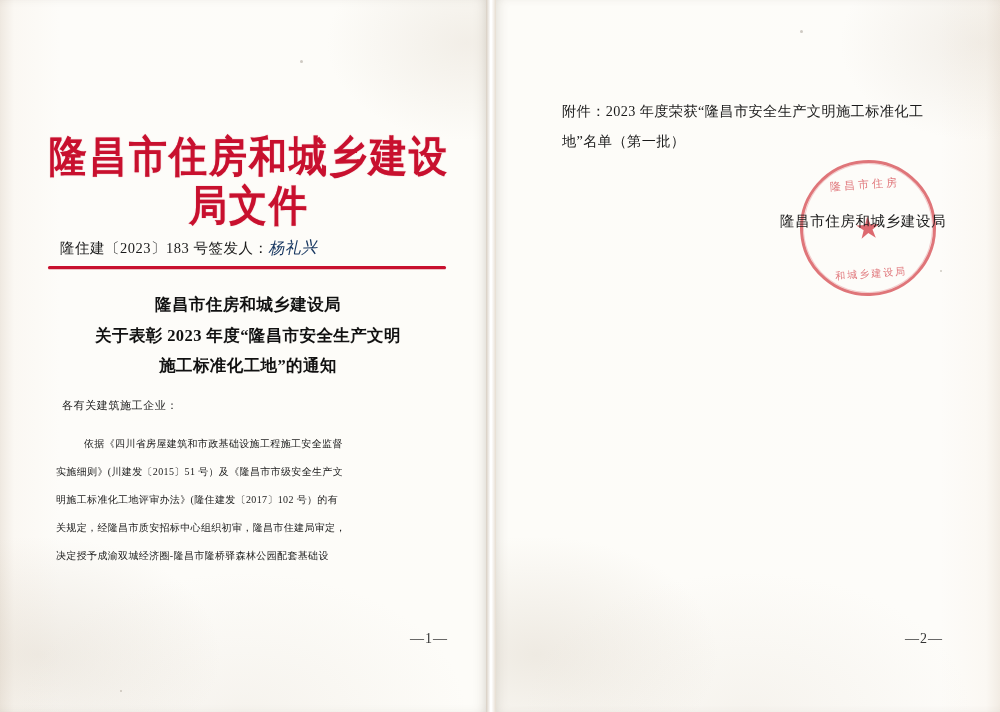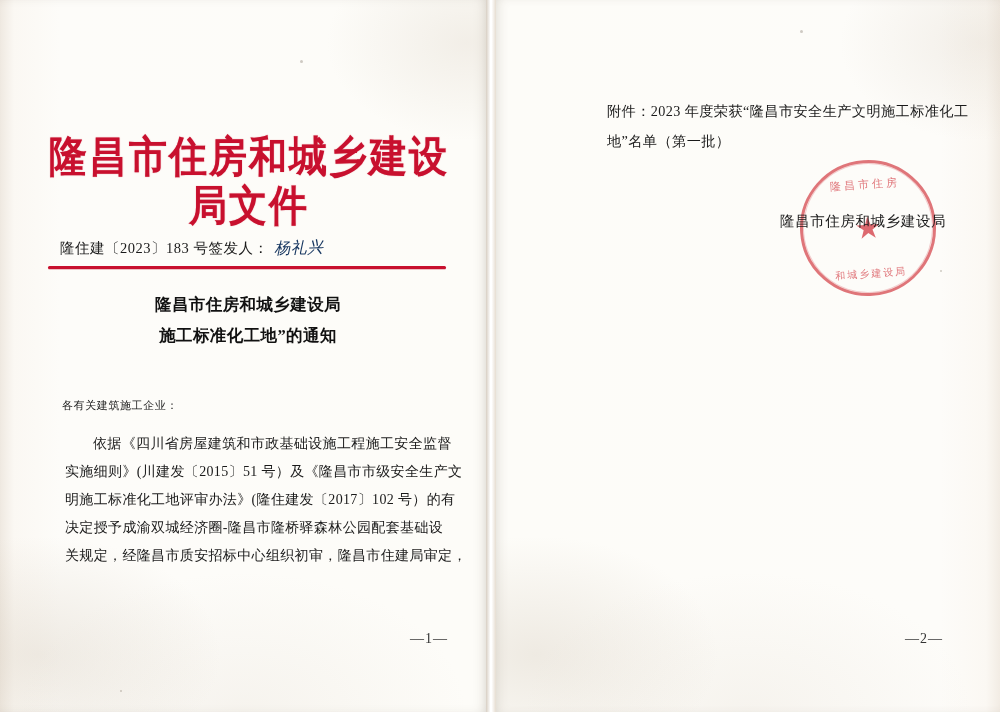--- a/index.html
+++ b/index.html
@@ -89,21 +89,21 @@
     display: flex;
     justify-content: flex-start;
     align-items: baseline;
     color: #1a1a1a;
     font-size: 14.5px;
     letter-spacing: 0.5px;
   }
   .docnum-row .signer {
     display: flex;
     align-items: baseline;
-    gap: 6px;
+    gap: 0;
   }
   .signer-name {
     color: #15355f;
     font-family: "Liberation Serif", serif;
     font-style: italic;
     font-size: 16px;
     transform: rotate(-2deg);
     display: inline-block;
   }
 
@@ -136,25 +136,25 @@
     position: absolute;
     left: 62px;
     top: 398px;
     color: #1a1a1a;
     font-size: 11px;
     letter-spacing: 0.6px;
   }
 
   .body-text {
     position: absolute;
-    left: 65px;
+    left: 56px;
     top: 430px;
     width: 382px;
     color: #1a1a1a;
-    font-size: 14px;
+    font-size: 10px;
     line-height: 28px;
     letter-spacing: 0.35px;
   }
   .body-text p {
     margin: 0;
     white-space: nowrap;
   }
   .body-text p.indent { text-indent: 28px; }
 
   .page-no {
@@ -162,21 +162,21 @@
     color: #333;
     font-size: 14px;
     letter-spacing: 1px;
   }
   .page-no-left { left: 410px; top: 631px; }
   .page-no-right { left: 905px; top: 631px; }
 
   
   .attach-text {
     position: absolute;
-    left: 607px;
+    left: 562px;
     top: 96px;
     width: 390px;
     color: #1a1a1a;
     font-size: 14.2px;
     line-height: 30px;
     letter-spacing: 0.4px;
   }
   .attach-text p { margin: 0; }
 
   .issuer-block {
@@ -249,31 +249,32 @@
       <span class="signer">
         <span>签发人：</span>
         <span class="signer-name">杨礼兴</span>
       </span>
     </div>
 
     <div class="red-rule"></div>
 
     <div class="subject">
       <div>隆昌市住房和城乡建设局</div>
+      <div>关于表彰 2023 年度“隆昌市安全生产文明</div>
       <div>施工标准化工地”的通知</div>
     </div>
 
     <div class="addressee">各有关建筑施工企业：</div>
 
     <div class="body-text">
       <p class="indent">依据《四川省房屋建筑和市政基础设施工程施工安全监督</p>
       <p>实施细则》(川建发〔2015〕51 号）及《隆昌市市级安全生产文</p>
       <p>明施工标准化工地评审办法》(隆住建发〔2017〕102 号）的有</p>
+      <p>关规定，经隆昌市质安招标中心组织初审，隆昌市住建局审定，</p>
       <p>决定授予成渝双城经济圈-隆昌市隆桥驿森林公园配套基础设</p>
-      <p>关规定，经隆昌市质安招标中心组织初审，隆昌市住建局审定，</p>
     </div>
 
     <div class="page-no page-no-left">—1—</div>
 
     <div class="speck" style="left:300px; top:60px; width:3px; height:3px;"></div>
     <div class="speck" style="left:120px; top:690px; width:2px; height:2px;"></div>
   </div>
 
   <div class="gutter"></div>
 

